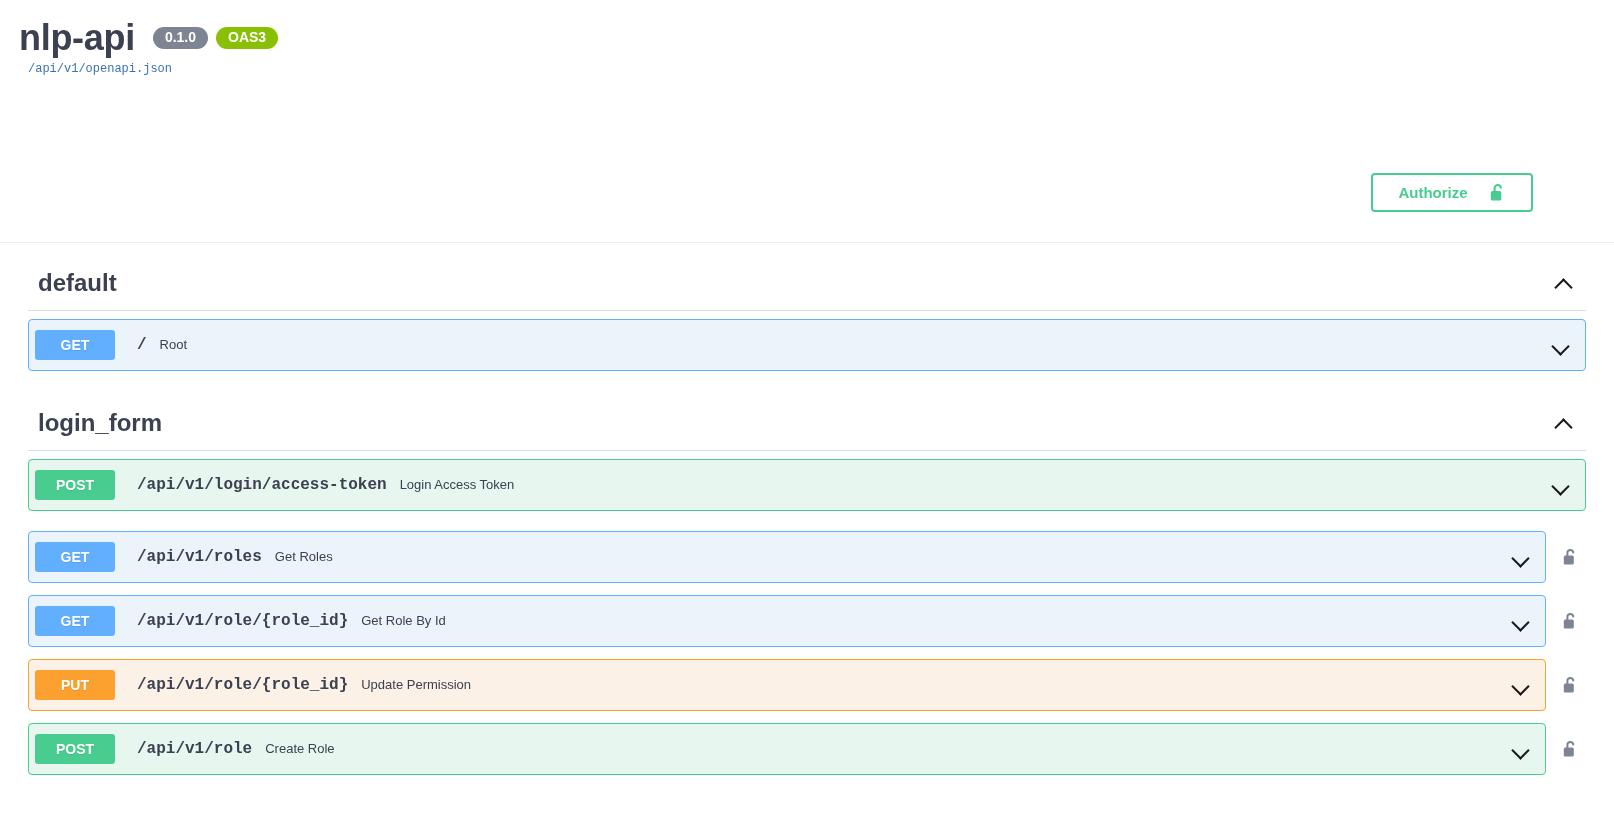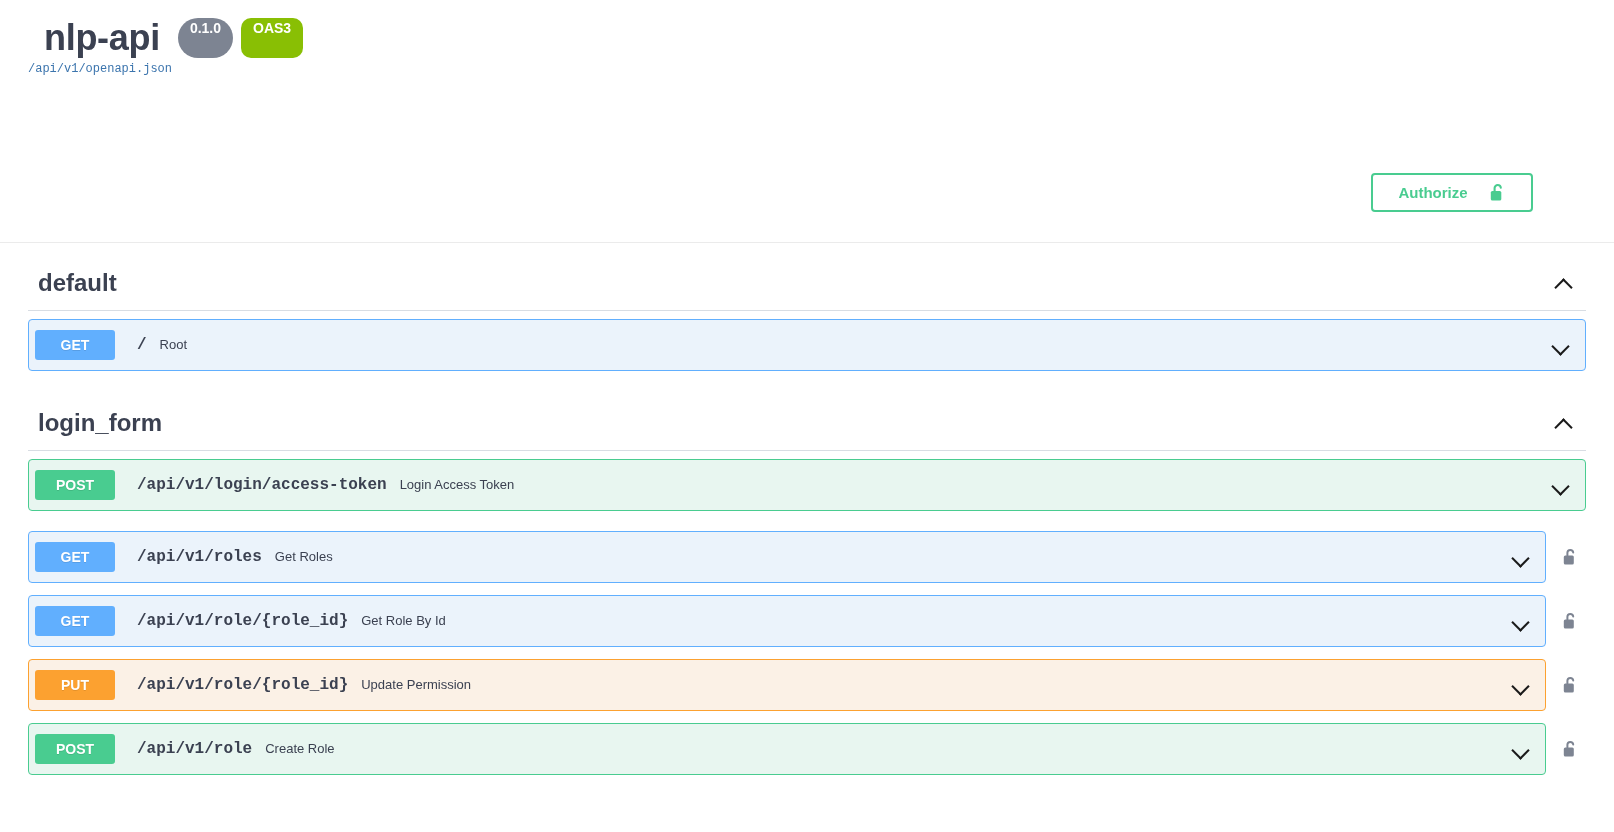--- a/index.html
+++ b/index.html
@@ -13,40 +13,41 @@
 
   
   .topbar {
     padding: 18px 0 0 0;
     border-bottom: 1px solid #ebebeb;
     position: relative;
     height: 243px;
   }
   .title-row {
     display: flex;
-    padding-left: 44px;
+    align-items: center;
+    padding-left: 19px;
   }
   .api-title {
     font-size: 36px;
     font-weight: bold;
     color: #3b4151;
     letter-spacing: -0.3px;
     line-height: 1.1;
   }
   .badge {
     display: inline-block;
     border-radius: 57px;
     color: #ffffff;
     font-size: 14px;
     font-weight: bold;
     padding: 3px 12px 4px 12px;
     line-height: 1.1;
   }
   .badge-version { background: #7d8492; margin-left: 18px; }
-  .badge-oas { background: #89bf04; margin-left: 8px; border-radius: 10px; }
+  .badge-oas { background: #89bf04; margin-left: 8px; }
 
   .api-url {
     padding-left: 28px;
     margin-top: 24px;
     font-size: 12px;
     color: #3b74ad;
     text-decoration: none;
     font-family: "Liberation Mono", monospace;
   }
 

